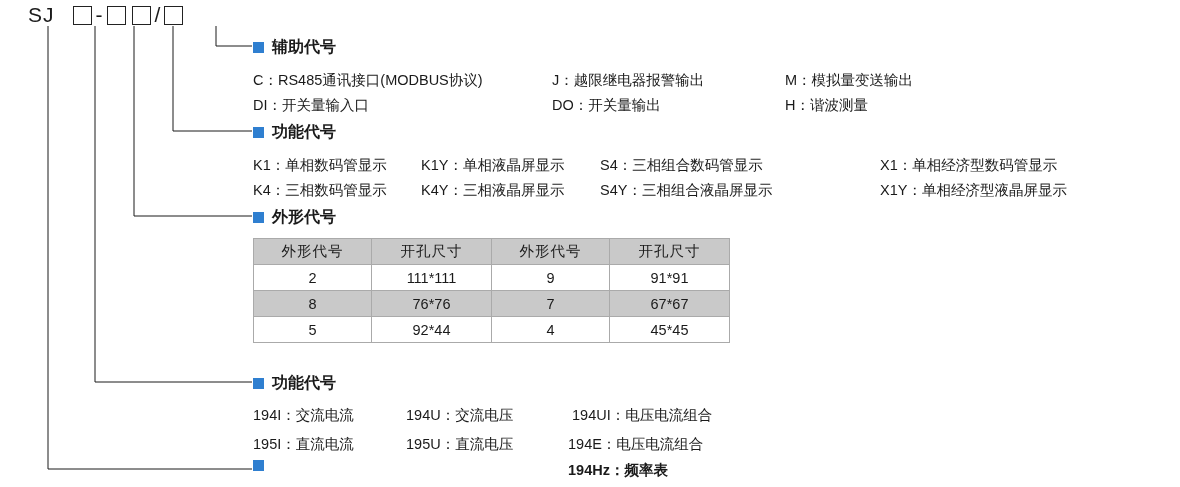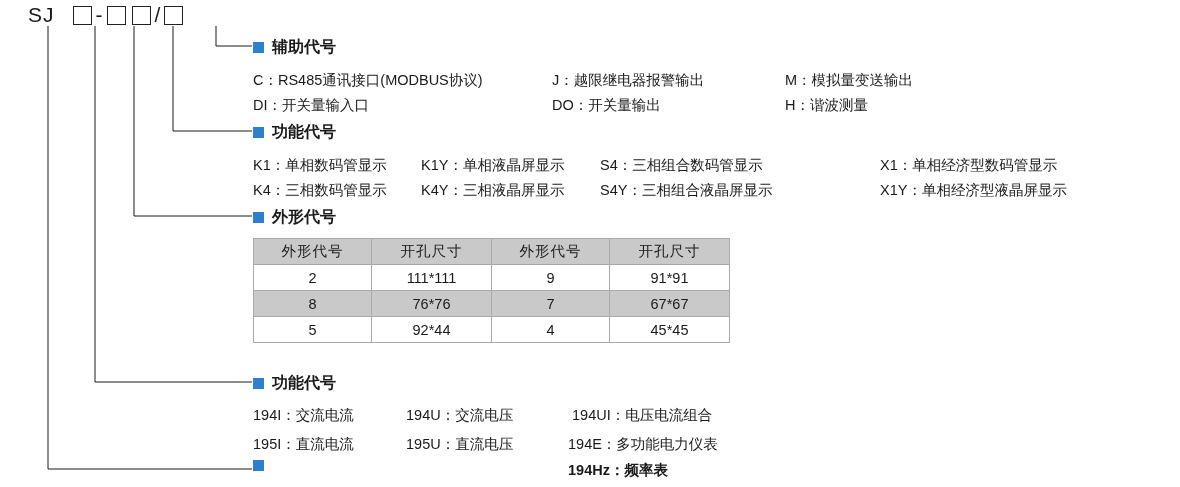--- a/index.html
+++ b/index.html
@@ -192,18 +192,18 @@
 
 <div class="sec-head" style="left:253px; top:373px;">
   <span class="sq"></span>
   <span>功能代号</span>
 </div>
 <div class="col-row" style="left:253px; top:406px;">194I：交流电流</div>
 <div class="col-row" style="left:406px; top:406px;">194U：交流电压</div>
 <div class="col-row" style="left:556px; top:406px;margin-left:16px;">194UI：电压电流组合</div>
 <div class="col-row" style="left:253px; top:435px;">195I：直流电流</div>
 <div class="col-row" style="left:406px; top:435px;">195U：直流电压</div>
-<div class="col-row" style="left:568px; top:435px;">194E：多功能电力仪表</div>
+<div class="col-row" style="left:568px; top:435px;">194E：电压电流组合</div>
 <div class="col-row" style="left:568px; top:461px;font-weight:bold;">194Hz：频率表</div>
 
 <div class="sec-head" style="left:253px; top:460px;">
   <span class="sq"></span>
 </div>
 
 </body></html>

